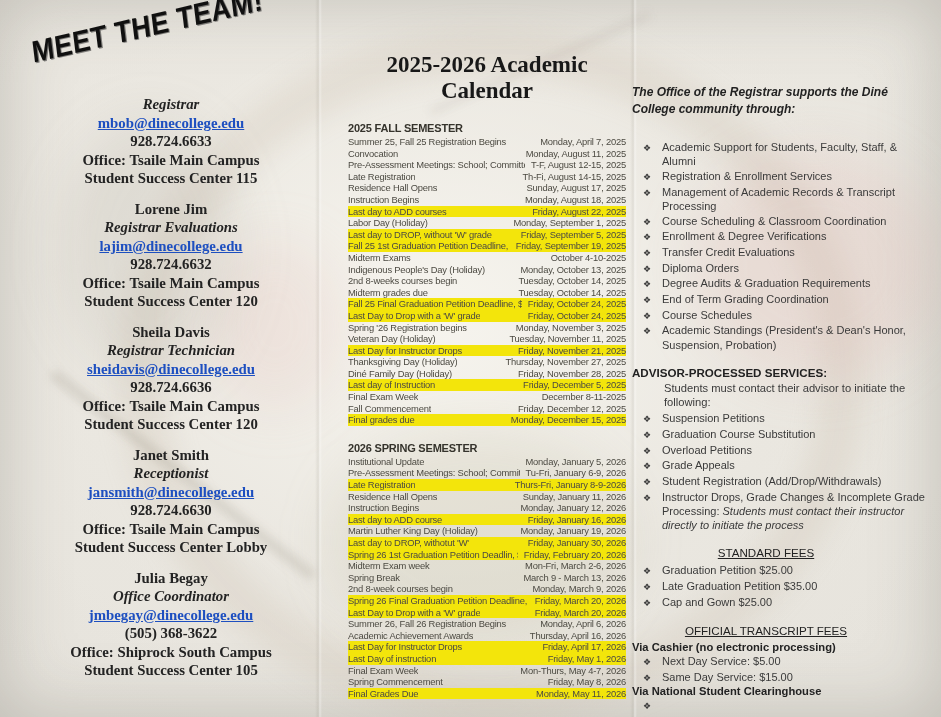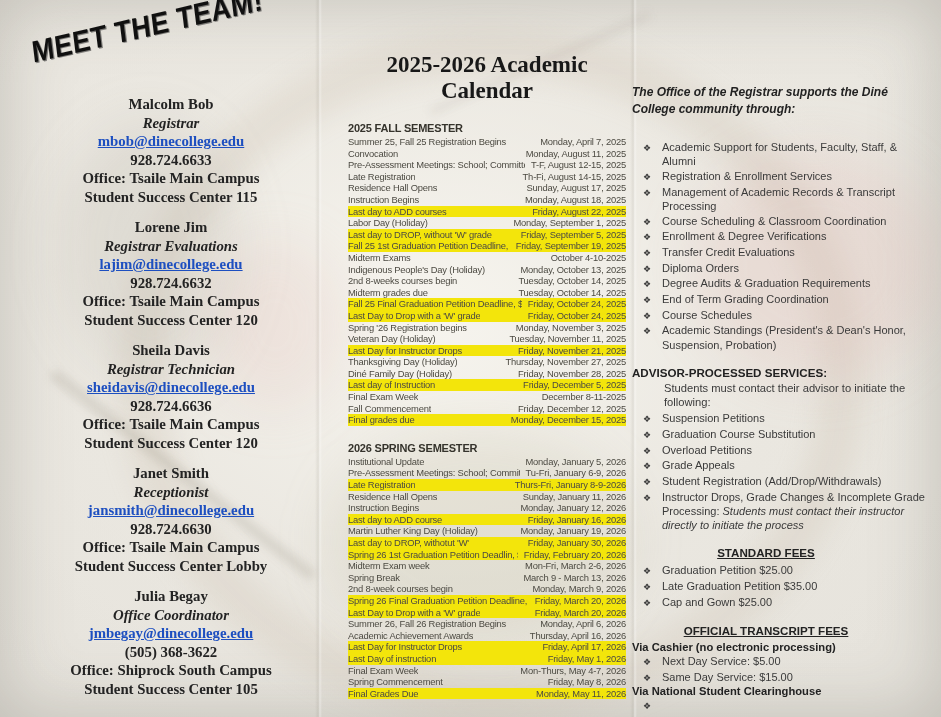--- a/index.html
+++ b/index.html
@@ -51,21 +51,21 @@
   
   .col-right{position:absolute;left:632px;top:84px;width:298px;color:#3a3a3a;}
   .reg-heading{margin:0 0 22px 0;font-size:12px;line-height:17px;font-weight:bold;font-style:italic;color:#222;}
   .b-list{margin:0;padding:0;list-style:none;}
   .b-row{display:flex;font-size:11px;line-height:14.2px;margin:0 0 .5px 0;}
   .b-row .dia{flex:0 0 30px;text-align:center;font-size:9px;color:#3c3c3c;padding-top:1px;}
   .b-row .b-text{flex:1;padding-right:4px;}
   .b-text .i{font-style:italic;}
   .adv-heading{margin:14px 0 2px 0;font-size:11.6px;font-weight:bold;color:#222;}
   .adv-intro{margin:0 0 2px 32px;font-size:11.2px;line-height:14.2px;}
-  .fees-heading{margin:14px 30px 4px 0;text-align:center;font-size:11.6px;font-weight:bold;text-decoration:underline;color:#222;}
+  .fees-heading{margin:14px 30px 4px 0;text-align:center;font-size:11.6px;font-weight:normal;text-decoration:underline;color:#222;}
   .fees-sub{margin:0 0 1px 0;font-size:11.2px;font-weight:bold;color:#222;}
   .cashier-line{margin-top:3px;font-family:"Liberation Serif", serif;font-size:13px;font-weight:bold;color:#1c1c1c;display:flex;align-items:center;}
 </style>
 </head>
 <body>
 
 <div class="page">
 
   <div class="ghost-ring"></div>
   <div class="blob pink1"></div>
@@ -75,21 +75,20 @@
   <div class="streak"></div>
   <div class="streak2"></div>
   <div class="fold f1"></div>
   <div class="fold f2"></div>
 
   <section class="col-left">
     <h1 class="team-title">MEET THE TEAM!</h1>
     <div class="team-list">
 
     <div class="member">
-          <div class="m-name">Malcolm Bob</div>
           <div class="m-title">Registrar</div>
           <a class="m-email">mbob@dinecollege.edu</a>
           <div class="m-phone">928.724.6633</div>
           <div class="m-office">Office: Tsaile Main Campus</div>
           <div class="m-loc">Student Success Center 115</div>
         </div>
         <div class="member">
           <div class="m-name">Lorene Jim</div>
           <div class="m-title">Registrar Evaluations</div>
           <a class="m-email">lajim@dinecollege.edu</a>

